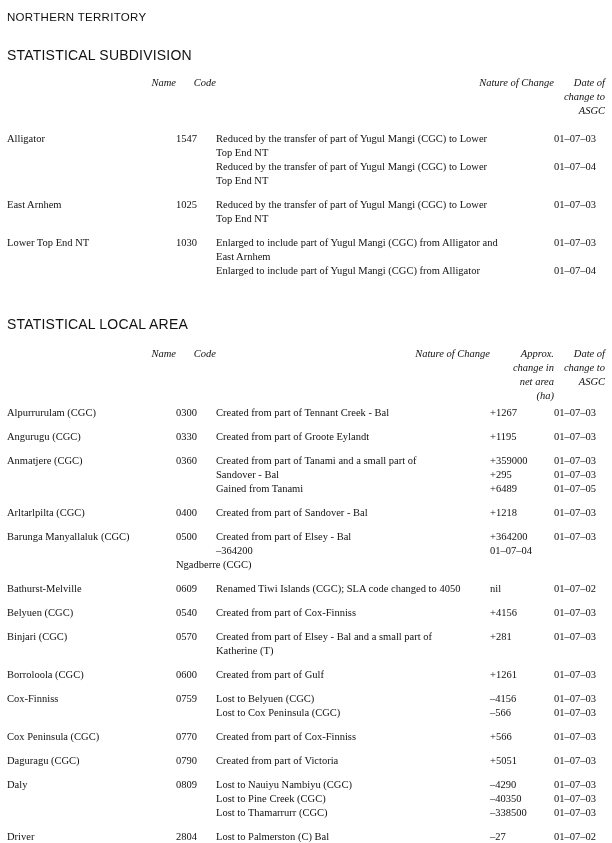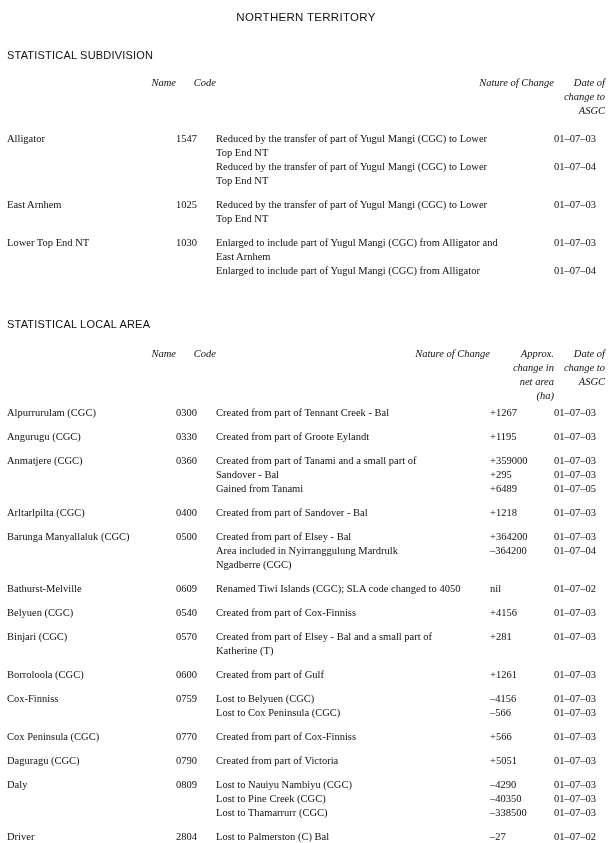--- a/index.html
+++ b/index.html
@@ -5,26 +5,26 @@
   * { margin:0; padding:0; box-sizing:border-box; }
   html,body { background:#ffffff; }
   body {
     width:612px; height:843px;
     font-family:"Liberation Serif","DejaVu Serif",serif;
     color:#111111; overflow:hidden;
   }
   .page { width:612px; height:843px; padding:0 7px; position:relative; }
   .doc-title {
     font-family:"Liberation Sans","DejaVu Sans",sans-serif;
-    font-size:11.5px; line-height:14px; text-align:center;
+    font-size:11.5px; line-height:14px; 
     margin-top:10px; letter-spacing:0.3px; color:#111;
   }
   .section-heading {
     font-family:"Liberation Sans","DejaVu Sans",sans-serif;
-    font-size:11px; line-height:13px; letter-spacing:0.2px; color:#111;
+    font-size:14px; line-height:13px; letter-spacing:0.2px; color:#111;
   }
   .section.first .section-heading { margin-top:25px; }
   .section.second .section-heading { margin-top:40px; }
   .grid { display:grid; }
   .grid.t1 { grid-template-columns:169px 40px 338px 51px; }
   .grid.t2 { grid-template-columns:169px 40px 274px 64px 51px; }
   .cell { font-size:10.5px; line-height:14px; }
   .cell.nature, .cell.name { white-space:nowrap; }
   .hdr { margin-top:14px;text-align:right; }
   .section.second .hdr { margin-top:16px; }
@@ -148,21 +148,20 @@
             <div class="cell date">01–07–03</div>
           </div>
           <div class="grid row-group t2">
             <div class="cell name">Barunga Manyallaluk (CGC)</div>
             <div class="cell code">0500</div>
             <div class="cell nature">Created from part of Elsey - Bal</div>
             <div class="cell area">+364200</div>
             <div class="cell date">01–07–03</div>
             <div class="cell name"></div>
             <div class="cell code"></div>
-            <div class="cell nature">Area included in Nyirranggulung Mardrulk</div>
             <div class="cell area">–364200</div>
             <div class="cell date">01–07–04</div>
             <div class="cell name"></div>
             <div class="cell code"></div>
             <div class="cell nature">Ngadberre (CGC)</div>
             <div class="cell area"></div>
             <div class="cell date"></div>
           </div>
           <div class="grid row-group t2">
             <div class="cell name">Bathurst-Melville</div>

